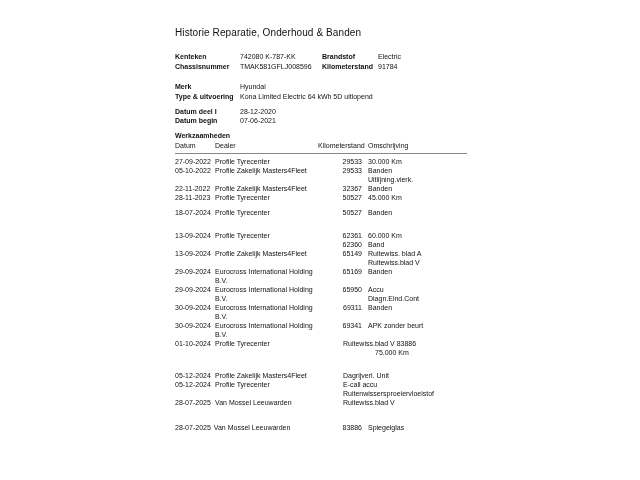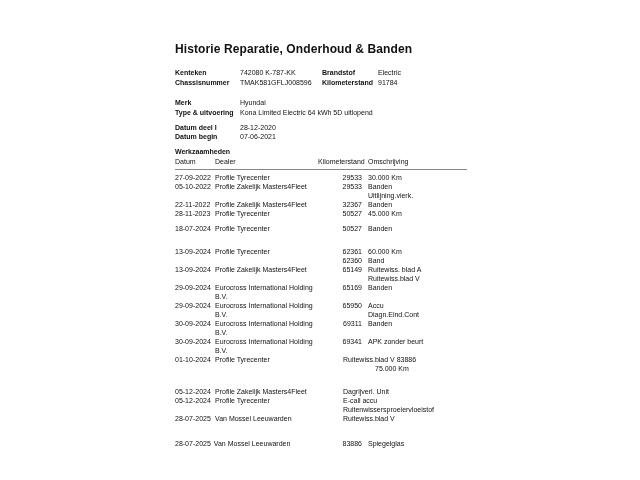--- a/index.html
+++ b/index.html
@@ -5,21 +5,21 @@
   html,body { margin:0; padding:0; }
   body {
     width:640px; height:480px; background:#ffffff; overflow:hidden;
     font-family:"Liberation Sans","DejaVu Sans",sans-serif; color:#111;
     position:relative;
   }
   .page {
     position:absolute; left:175px; top:27px; width:292px;
     font-size:7px; line-height:9.5px;
   }
-  .title { font-size:12px; font-weight:bold; line-height:12px; margin:16px 0 13px 0; letter-spacing:0.1px; }
+  .title { font-size:10px; font-weight:normal; line-height:12px; margin:0 0 13px 0; letter-spacing:0.1px; }
 
   
   .info-row { position:relative; height:9.5px; }
   .lbl  { position:absolute; left:0; font-weight:bold; white-space:nowrap; }
   .val  { position:absolute; left:65px; white-space:nowrap; }
   .lbl2 { position:absolute; left:147px; font-weight:bold; white-space:nowrap; }
   .val2 { position:absolute; left:203px; white-space:nowrap; }
   .block-vehicle { margin-top:11px; }
   .block-dates  { margin-top:5.5px; }
 

